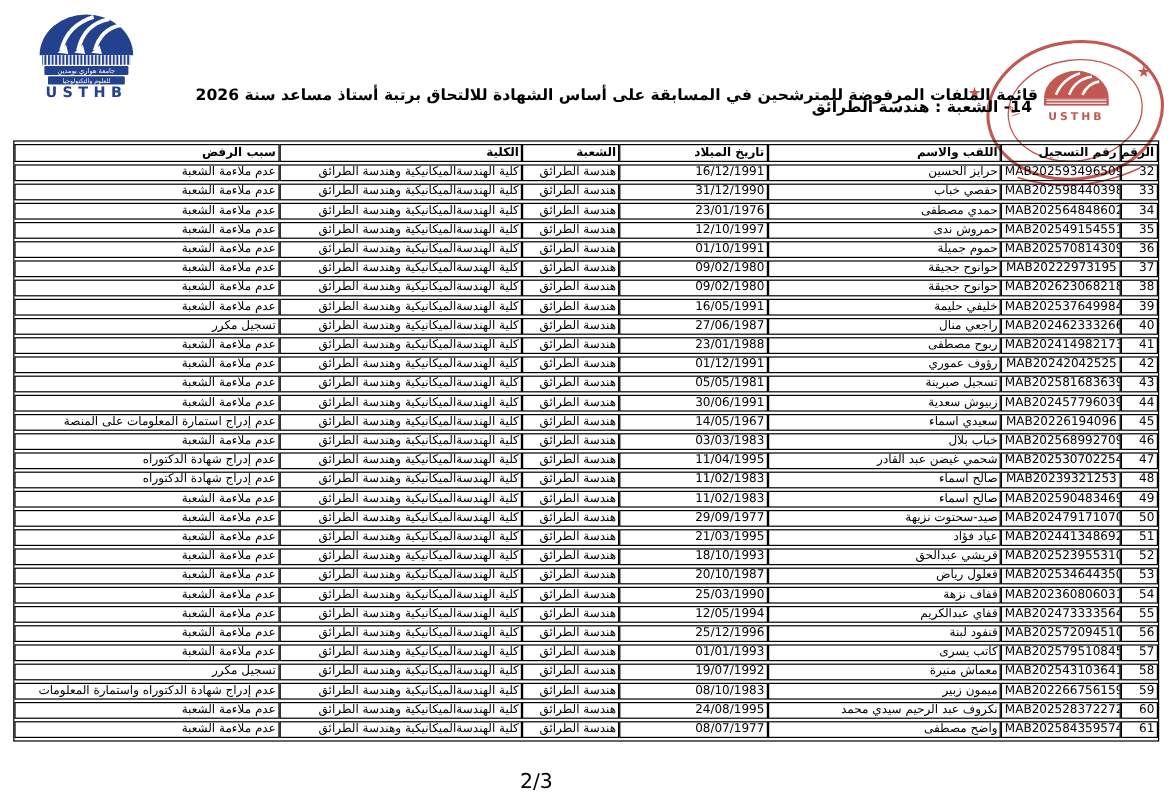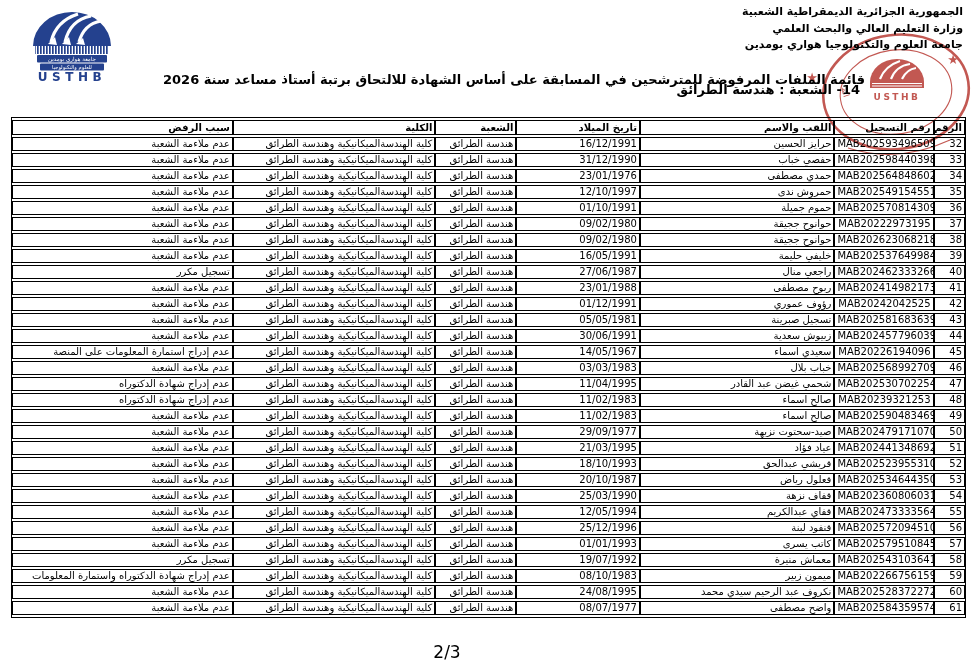--- a/index.html
+++ b/index.html
@@ -57,25 +57,20 @@
       <path d="M48,39 L55,33 L57,40 Z"></path>
     </g>
     <rect x="7" y="41" width="74" height="8" fill="url(#hatch)"></rect>
     <rect x="9" y="50" width="70" height="7.5" rx="1" fill="#24418e"></rect>
     <text x="44" y="56" text-anchor="middle" font-size="5.6" fill="#ffffff">جامعة هواري بومدين</text>
     <rect x="12" y="58.5" width="64" height="7" rx="1" fill="#24418e"></rect>
     <text x="44" y="64" text-anchor="middle" font-size="5.2" fill="#ffffff">للعلوم والتكنولوجيا</text>
     <text x="44" y="76" text-anchor="middle" font-size="12" font-weight="bold" fill="#24418e" letter-spacing="4.5">USTHB</text>
   </svg>
 
-  <div class="gov">
-    <div>الجمهورية الجزائرية الديمقراطية الشعبية</div>
-    <div>وزارة التعليم العالي والبحث العلمي</div>
-    <div>جامعة العلوم والتكنولوجيا هواري بومدين</div>
-  </div>
 
   <div class="title">قائمة الملفات المرفوضة للمترشحين في المسابقة على أساس الشهادة للالتحاق برتبة أستاذ مساعد سنة 2026</div>
   <div class="subtitle">14- الشعبة : هندسة الطرائق</div>
 
   <svg class="stamp" width="178" height="150" viewBox="0 0 178 150">
     <g transform="rotate(-8 90 70)" fill="none" stroke="#b5332c">
       <ellipse cx="90" cy="70" rx="73" ry="57" stroke-width="2.6"></ellipse>
       <ellipse cx="90" cy="70" rx="56" ry="42" stroke-width="1.1"></ellipse>
     </g>
     <path id="stTop" d="M 40,74 A 51,40 0 0 1 141,72" fill="none"></path>

